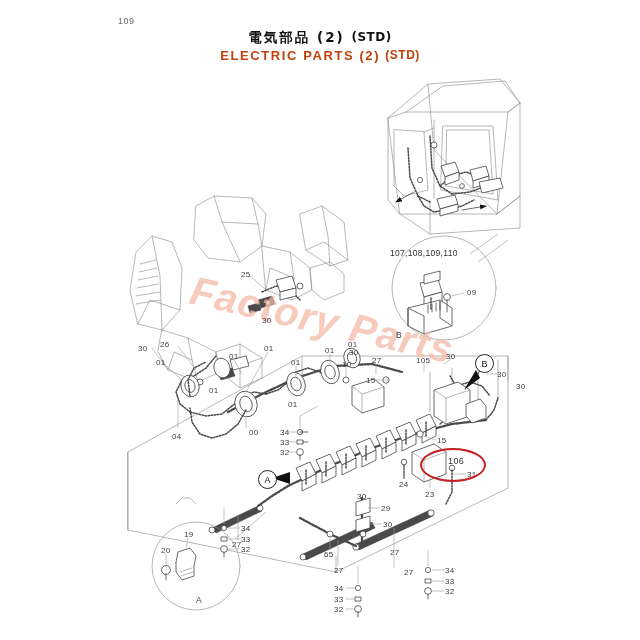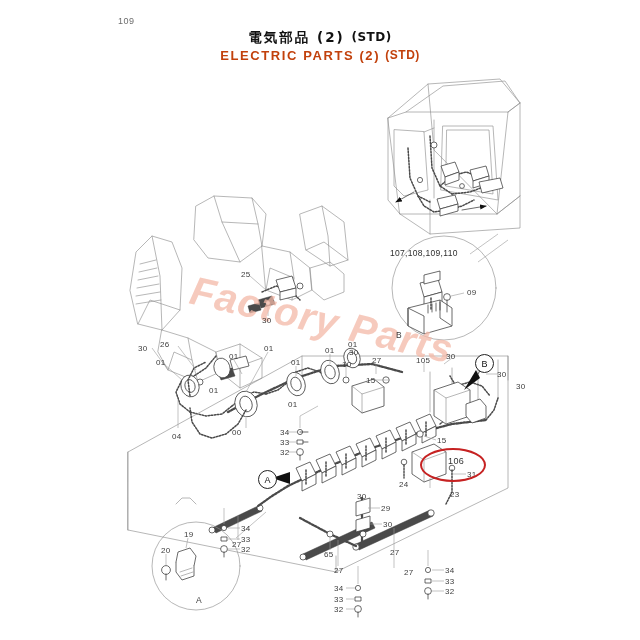--- a/index.html
+++ b/index.html
@@ -435,37 +435,37 @@
     <div class="lbl" style="left:264px;top:344px;">01</div>
     <div class="lbl" style="left:160px;top:340px;">26</div>
     <div class="lbl" style="left:138px;top:344px;">30</div>
     <div class="lbl" style="left:229px;top:352px;">01</div>
     <div class="lbl" style="left:291px;top:358px;">01</div>
     <div class="lbl" style="left:325px;top:346px;">01</div>
     <div class="lbl" style="left:348px;top:340px;">01</div>
     <div class="lbl" style="left:156px;top:358px;">01</div>
     <div class="lbl" style="left:209px;top:386px;">01</div>
     <div class="lbl" style="left:288px;top:400px;">01</div>
-    <div class="lbl" style="left:232px;top:428px;">00</div>
+    <div class="lbl" style="left:249px;top:428px;">00</div>
     <div class="lbl" style="left:172px;top:432px;">04</div>
     <div class="lbl" style="left:349px;top:348px;">30</div>
     <div class="lbl" style="left:446px;top:352px;">30</div>
     <div class="lbl" style="left:342px;top:360px;">10</div>
     <div class="lbl" style="left:366px;top:376px;">15</div>
     <div class="lbl" style="left:437px;top:436px;">15</div>
     <div class="lbl" style="left:416px;top:356px;">105</div>
     <div class="lbl" style="left:497px;top:370px;">30</div>
     <div class="lbl" style="left:516px;top:382px;">30</div>
     <div class="lbl" style="left:372px;top:356px;">27</div>
     <div class="lbl" style="left:232px;top:540px;">27</div>
     <div class="lbl" style="left:334px;top:566px;">27</div>
     <div class="lbl" style="left:390px;top:548px;">27</div>
     <div class="lbl" style="left:404px;top:568px;">27</div>
     <div class="lbl" style="left:399px;top:480px;">24</div>
-    <div class="lbl" style="left:450px;top:490px;">23</div>
+    <div class="lbl" style="left:425px;top:490px;">23</div>
     <div class="lbl" style="left:381px;top:504px;">29</div>
     <div class="lbl" style="left:467px;top:470px;">31</div>
     <div class="lbl" style="left:383px;top:520px;">30</div>
     <div class="lbl" style="left:357px;top:492px;">30</div>
     <div class="lbl" style="left:324px;top:550px;">65</div>
 
     <div class="lbl" style="left:280px;top:428px;">34</div>
     <div class="lbl" style="left:280px;top:438px;">33</div>
     <div class="lbl" style="left:280px;top:448px;">32</div>
 

